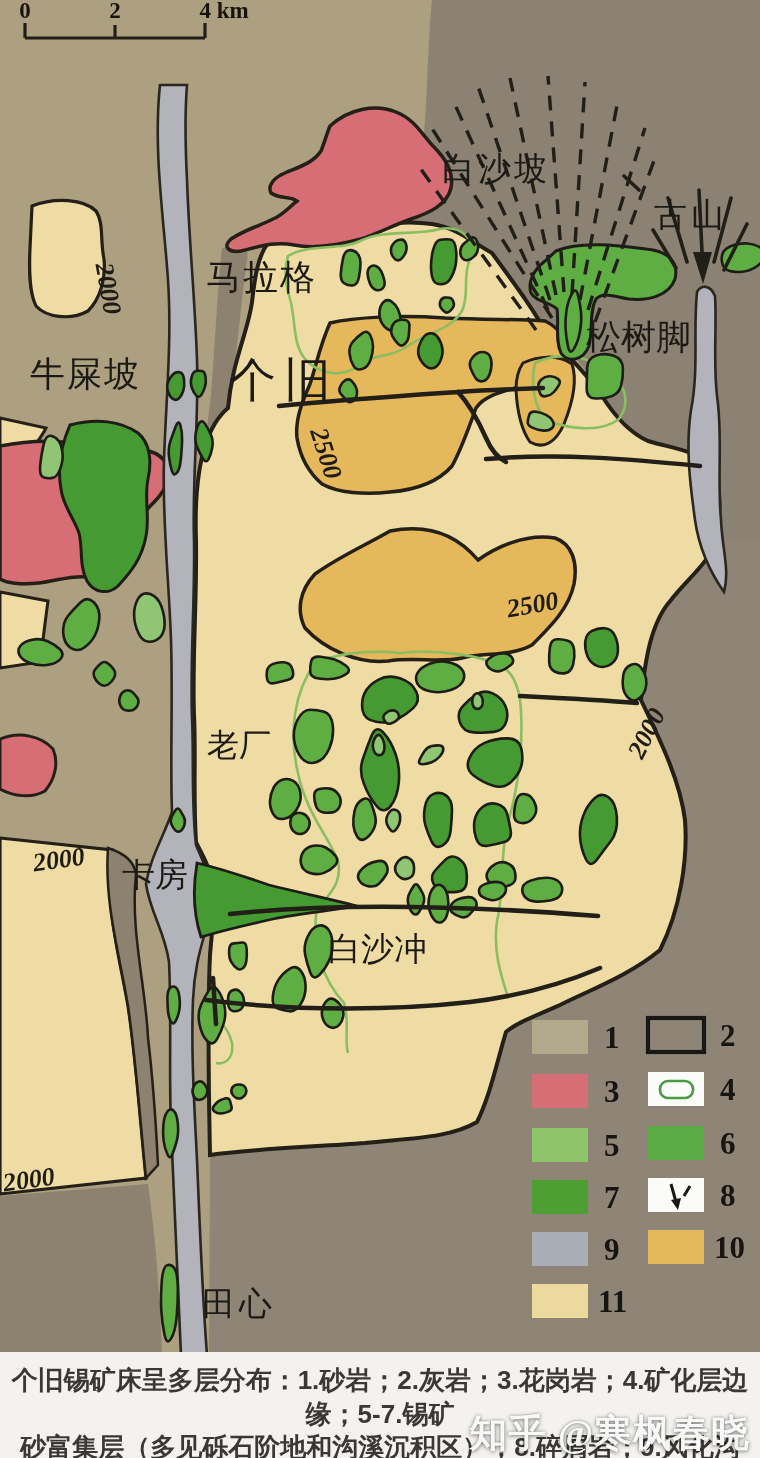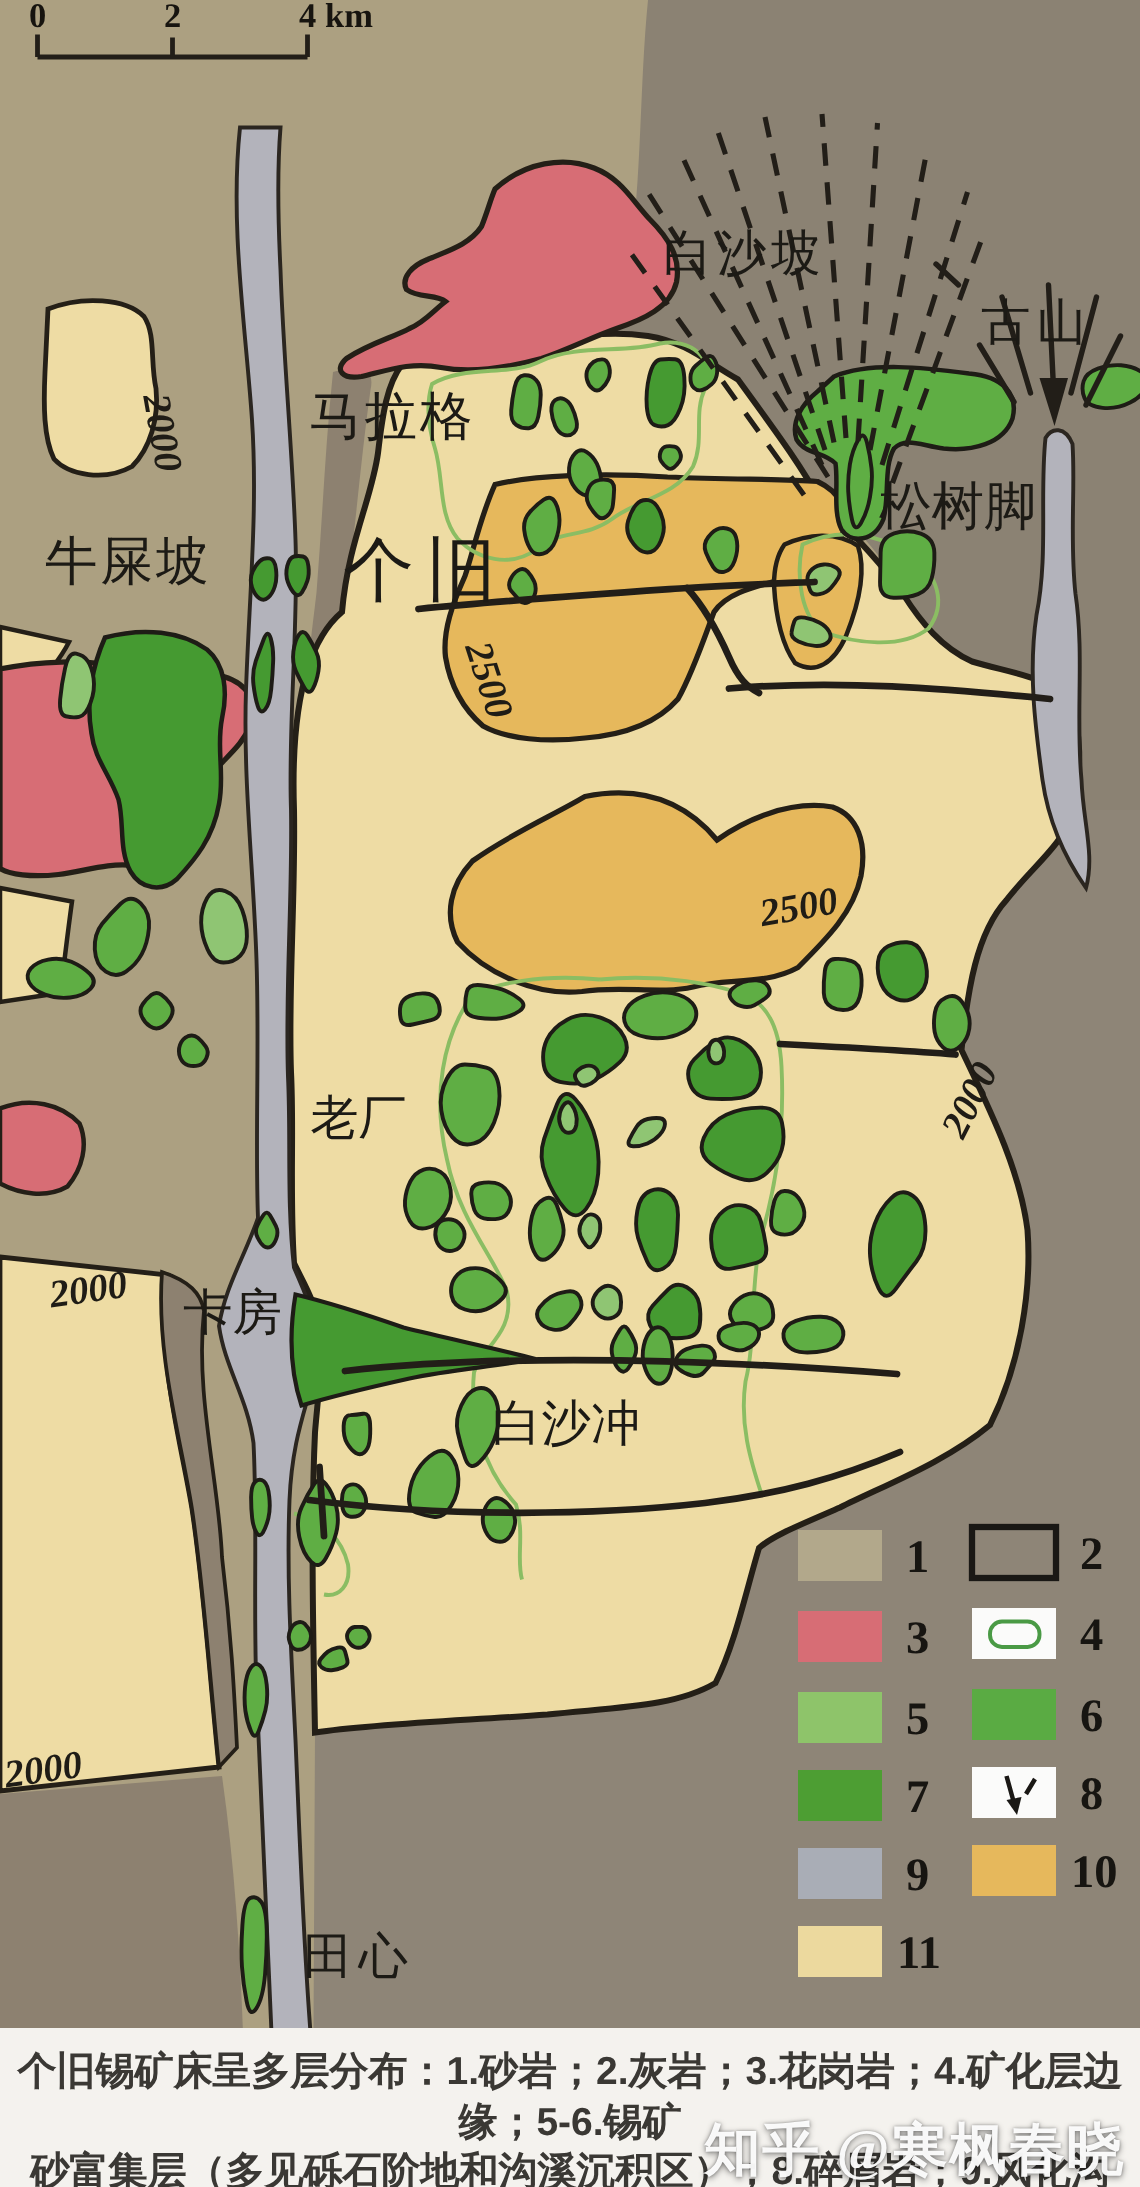--- a/index.html
+++ b/index.html
@@ -332,19 +332,19 @@
       <path fill="none" stroke-width="3" d="M671,1184 L676,1202 M690,1186 L684,1196" stroke="#1a1815"></path>
       <path d="M671,1200 L681,1198 L678,1210 Z" fill="#1a1815"></path>
     </g>
     <text class="legnum" x="720" y="1206">8</text>
     <rect x="648" y="1230" width="56" height="34" fill="#e6b85c"></rect>
     <text class="legnum" x="714" y="1258">10</text>
   </g>
 </svg>
 
 <div id="caption">
-  <div>个旧锡矿床呈多层分布：1.砂岩；2.灰岩；3.花岗岩；4.矿化层边缘；5-6.锡矿</div>
+  <div>个旧锡矿床呈多层分布：1.砂岩；2.灰岩；3.花岗岩；4.矿化层边缘；5-7.锡矿</div>
   <div>砂富集层（多见砾石阶地和沟溪沉积区）；8.碎屑岩；9.风化沟谷；10.海拔高于</div>
 
 </div>
 
 <div id="watermark">知乎 @寒枫春晓</div>
 </div>
 
 </body></html>

